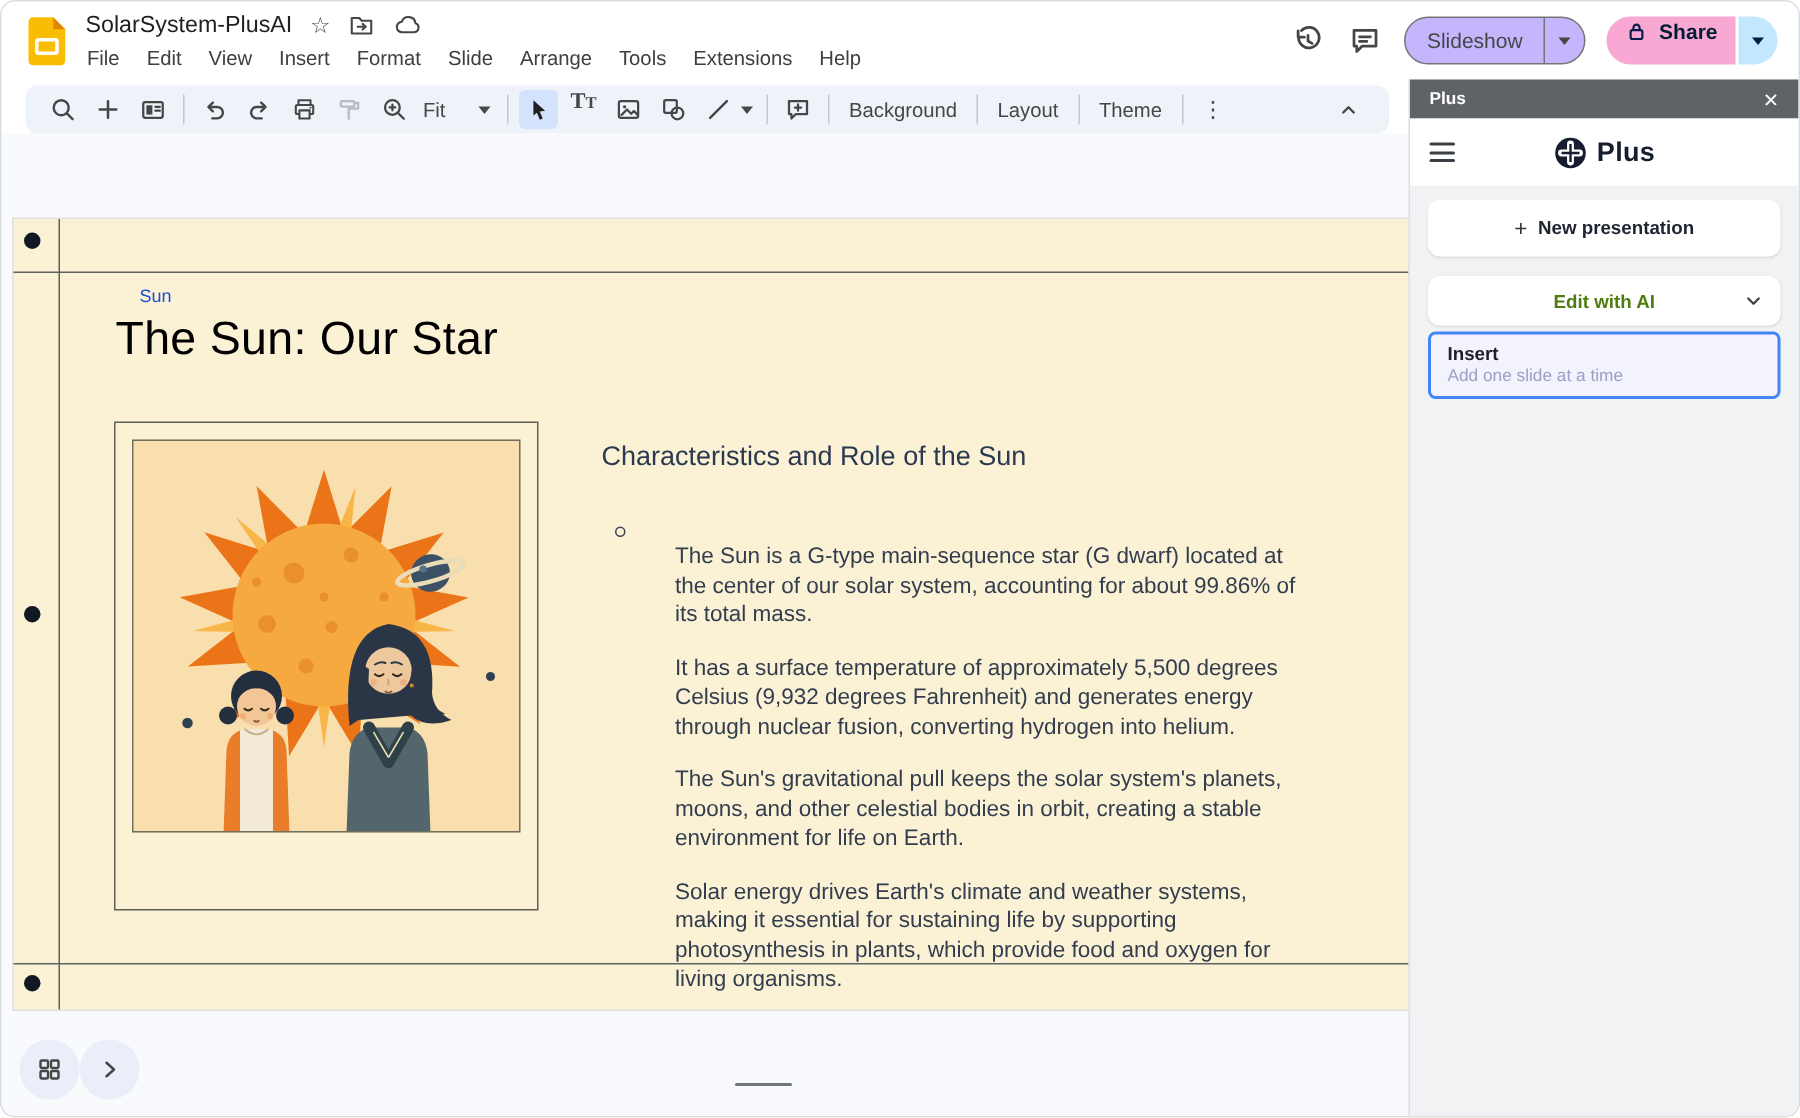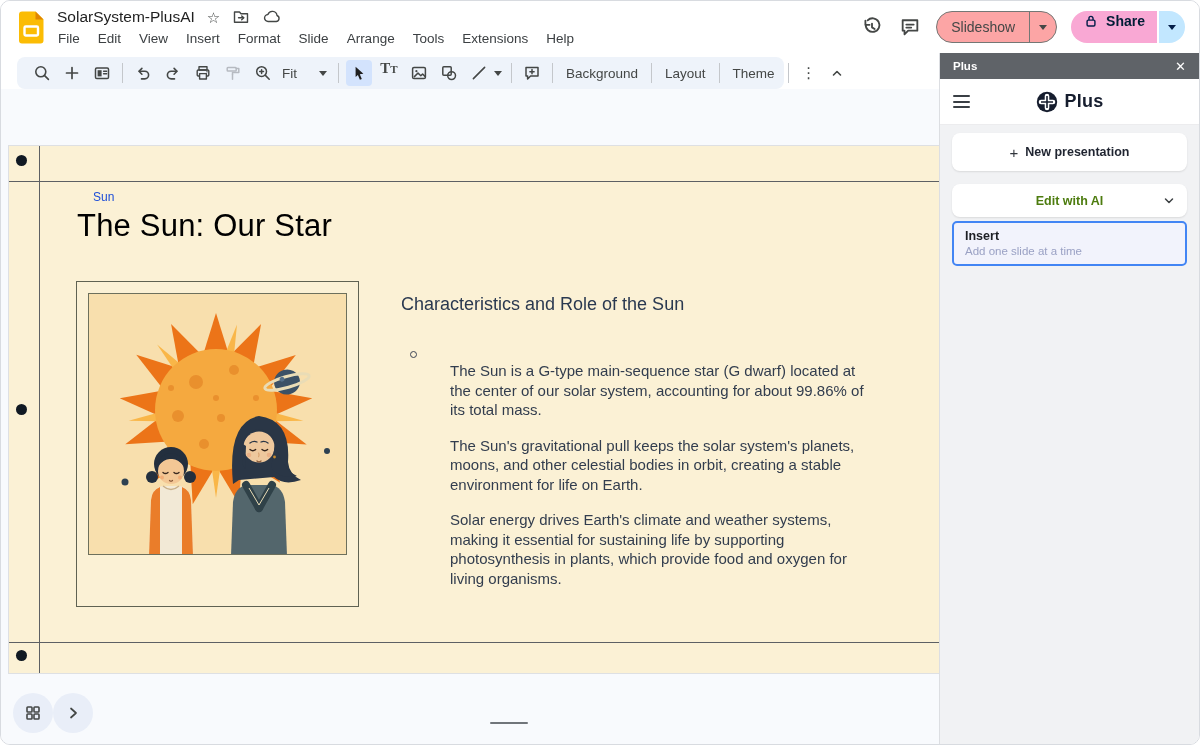--- a/index.html
+++ b/index.html
@@ -11,32 +11,32 @@
   .app-logo{margin:9px 12px 0 17px;flex:0 0 auto;}
   .title-area{padding-top:7px;}
   .title-row{display:flex;gap:12px;}
   .doc-title{font-size:15.5px;color:#1f1f1f;}
   .title-ico{color:#444746;display:flex;align-items:center;}
   .star-glyph{font-size:15px;line-height:1;color:#444746;}
   .menubar{display:flex;margin-top:3px;margin-left:-8px;align-items:center;}
   .menubar span{font-size:13.5px;color:#3c4043;padding:2px 9px;border-radius:8px;cursor:default;}
   .topbar-right{margin-left:auto;display:flex;align-items:center;gap:14px;padding:10px 14px 0 0;}
   .icon-24{width:24px;height:24px;display:flex;align-items:center;justify-content:center;}
-  .pill-slideshow{display:flex;align-items:center;height:32px;border:1px solid #747775;border-radius:16px;overflow:hidden;background:#fca5a5;}
+  .pill-slideshow{display:flex;align-items:center;height:32px;border:1px solid #747775;border-radius:16px;overflow:hidden;background:#c4b5fd;}
   .pill-slideshow .ss-label{padding:0 14px;font-size:14px;color:#444746;}
   .pill-slideshow .ss-div{width:1px;height:32px;background:#747775;}
   .pill-slideshow .ss-caret{width:26px;display:flex;justify-content:center;align-items:center;height:32px;}
   .share-group{display:flex;gap:2px;}
   .share-main{display:flex;align-items:center;gap:7px;height:32px;background:#f9a8d4;border-radius:16px 0 0 16px;padding:0 12px 12px 12px;}
   .share-main span{font-size:14px;font-weight:bold;color:#001d35;}
   .share-caret{width:26px;height:32px;background:#c2e7ff;border-radius:0 16px 16px 0;display:flex;align-items:center;justify-content:center;}
   .caret{width:0;height:0;border-left:4px solid transparent;border-right:4px solid transparent;border-top:5px solid #444746;}
   .caret.navy{border-top-color:#041e49;}
   
-  .toolbar{position:absolute;top:56px;left:16px;width:767px;height:32px;background:#eef3fa;border-radius:8px;
+  .toolbar{position:absolute;top:56px;left:16px;width:909px;height:32px;background:#eef3fa;border-radius:8px;
     display:flex;align-items:center;padding:0 10px;}
   .tbtn{width:26px;height:26px;margin:0 2px;border-radius:4px;display:flex;align-items:center;justify-content:center;flex:0 0 auto;}
   .tbtn.active{background:#d3e3fd;}
   .tdiv{width:1px;height:20px;background:#c4c7cb;margin:0 5px;flex:0 0 auto;}
   .tlabel{font-size:13.5px;color:#444746;padding:4px 8px;border-radius:4px;white-space:nowrap;}
   .fit-ctl{display:flex;align-items:center;gap:22px;padding:0 6px 0 4px;}
   .fit-ctl .tlabel{padding:0;}
   .tt-icon{font-family:"Liberation Serif",serif;color:#444746;display:flex;align-items:baseline;}
   .tt-icon b{font-size:15px;font-weight:600;}
   .tt-icon i{font-size:11px;font-style:normal;font-weight:600;}
@@ -368,20 +368,21 @@
               <path d="M160,194 L170,211 M180,194 L170,211" stroke="#e9dcb6" stroke-width="1" fill="none"></path>
             </g>
           </svg>
         </div>
       </div>
 
       <div class="slide-heading">Characteristics and Role of the Sun</div>
       <span class="bullet-marker"></span>
       <div class="bullet-text">
         <p>The Sun is a G-type main-sequence star (G dwarf) located at the center of our solar system, accounting for about 99.86% of its total mass.</p>
+        <p>It has a surface temperature of approximately 5,500 degrees Celsius (9,932 degrees Fahrenheit) and generates energy through nuclear fusion, converting hydrogen into helium.</p>
         <p>The Sun's gravitational pull keeps the solar system's planets, moons, and other celestial bodies in orbit, creating a stable environment for life on Earth.</p>
         <p>Solar energy drives Earth's climate and weather systems, making it essential for sustaining life by supporting photosynthesis in plants, which provide food and oxygen for living organisms.</p>
       </div>
     </div>
 
     <button class="round-btn" style="left:12px;top:604px;">
       <svg width="18" height="18" viewBox="0 0 18 18" fill="none" stroke="#444746" stroke-width="1.6">
           <rect x="3" y="3" width="5" height="5" rx="0.8"></rect>
           <rect x="10" y="3" width="5" height="5" rx="0.8"></rect>
           <rect x="3" y="10" width="5" height="5" rx="0.8"></rect>

